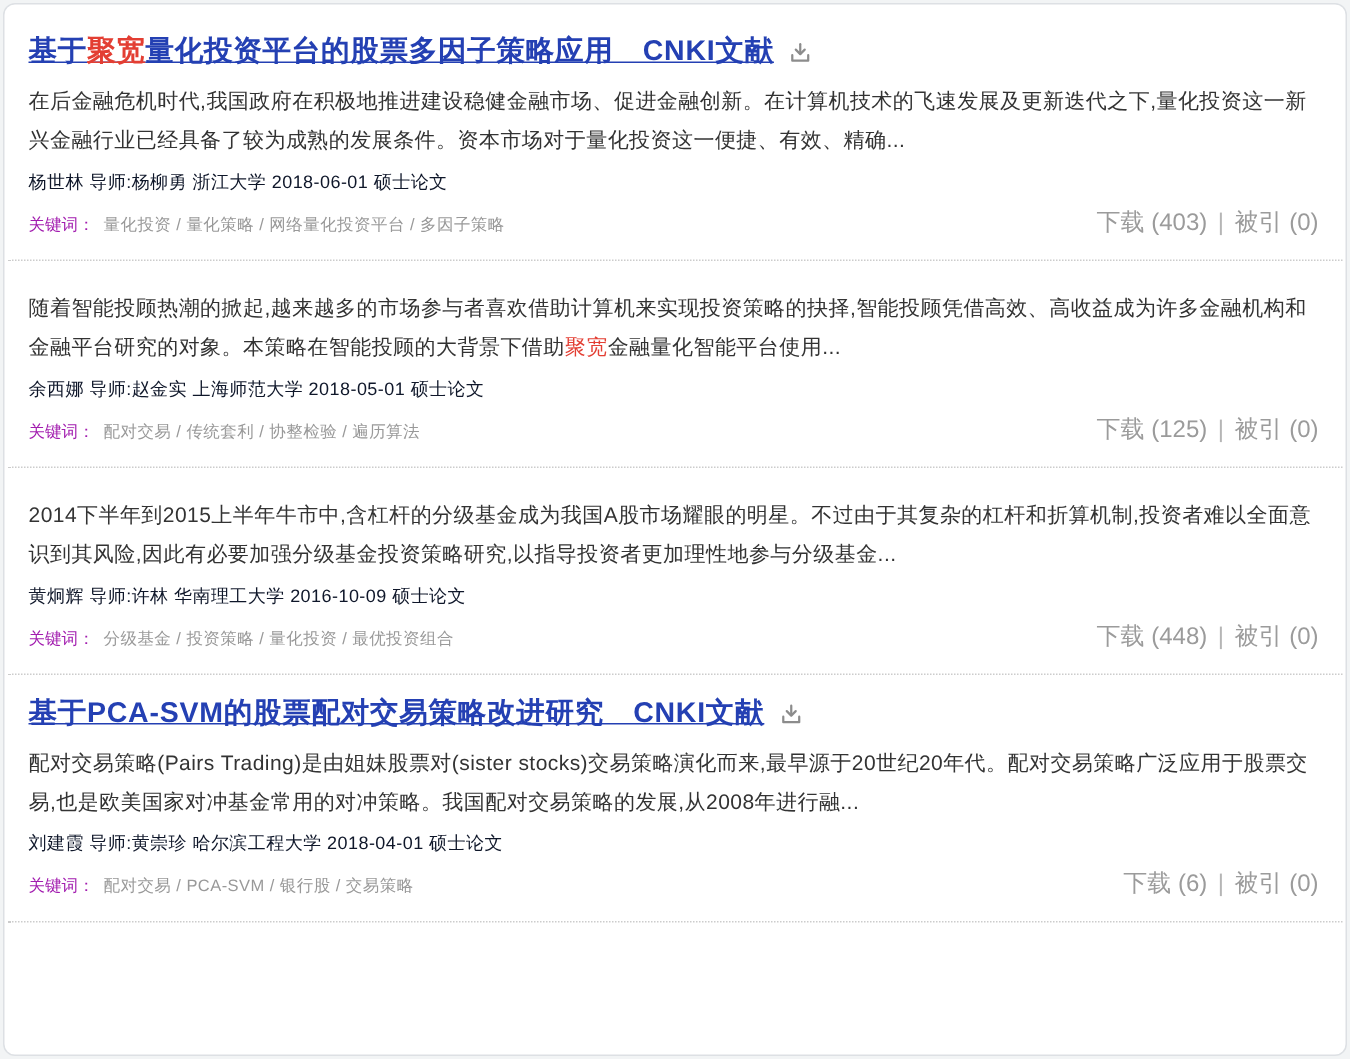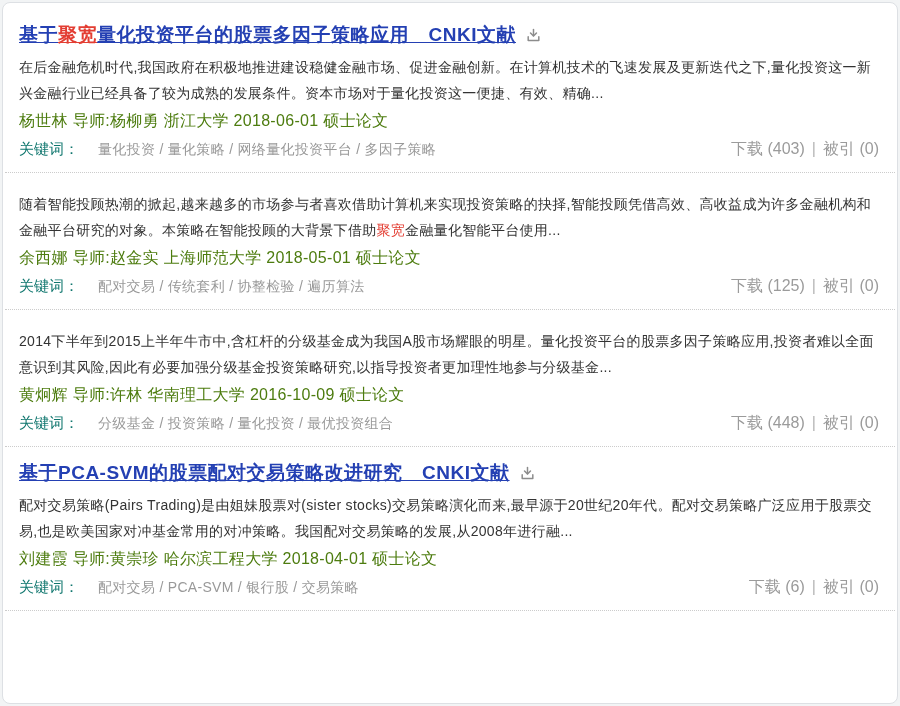--- a/index.html
+++ b/index.html
@@ -49,39 +49,39 @@
   }
   .result-abstract {
     margin-top: 6px;
     font-size: 14px;
     line-height: 26px;
     color: #333333;
     letter-spacing: 0.3px;
   }
   .result-author {
     margin-top: 4px;
-    font-size: 16px;
+    font-size: 12px;
     line-height: 22px;
-    color: #4d7c0f;
+    color: #0f172a;
     letter-spacing: 0.3px;
   }
   .result-footer {
     margin-top: 6px;
     display: flex;
     justify-content: space-between;
     align-items: baseline;
     line-height: 22px;
   }
   .kw-label {
-    font-size: 15px;
-    color: #0f766e;
-    margin-right: 19px;
+    font-size: 11px;
+    color: #a21caf;
+    margin-right: 6px;
   }
   .kw-list {
-    font-size: 14px;
+    font-size: 11px;
     color: #999999;
     letter-spacing: 0.3px;
   }
   .stats {
     font-size: 16px;
     color: #9b9b9b;
     white-space: nowrap;
     padding-right: 2px;
   }
   .stat-divider {
@@ -126,21 +126,21 @@
       <div class="keywords">
         <span class="kw-label">关键词：</span><span class="kw-list">配对交易 / 传统套利 / 协整检验 / 遍历算法</span>
       </div>
       <div class="stats">
         <span class="stat">下载 (125)</span><span class="stat-divider">|</span><span class="stat">被引 (0)</span>
       </div>
     </div>
   </article>
 
   <article class="result-card">
-    <p class="result-abstract"><span>2014下半年到2015上半年牛市中,含杠杆的分级基金成为我国A股市场耀眼的明星。量化投资平台的股票多因子策略应用,投资者难以全面意识到其风险,因此有必要加强分级基金投资策略研究,以指导投资者更加理性地参与分级基金...</span></p>
+    <p class="result-abstract"><span>2014下半年到2015上半年牛市中,含杠杆的分级基金成为我国A股市场耀眼的明星。不过由于其复杂的杠杆和折算机制,投资者难以全面意识到其风险,因此有必要加强分级基金投资策略研究,以指导投资者更加理性地参与分级基金...</span></p>
     <p class="result-author">黄炯辉 导师:许林 华南理工大学 2016-10-09 硕士论文</p>
     <div class="result-footer">
       <div class="keywords">
         <span class="kw-label">关键词：</span><span class="kw-list">分级基金 / 投资策略 / 量化投资 / 最优投资组合</span>
       </div>
       <div class="stats">
         <span class="stat">下载 (448)</span><span class="stat-divider">|</span><span class="stat">被引 (0)</span>
       </div>
     </div>
   </article>

